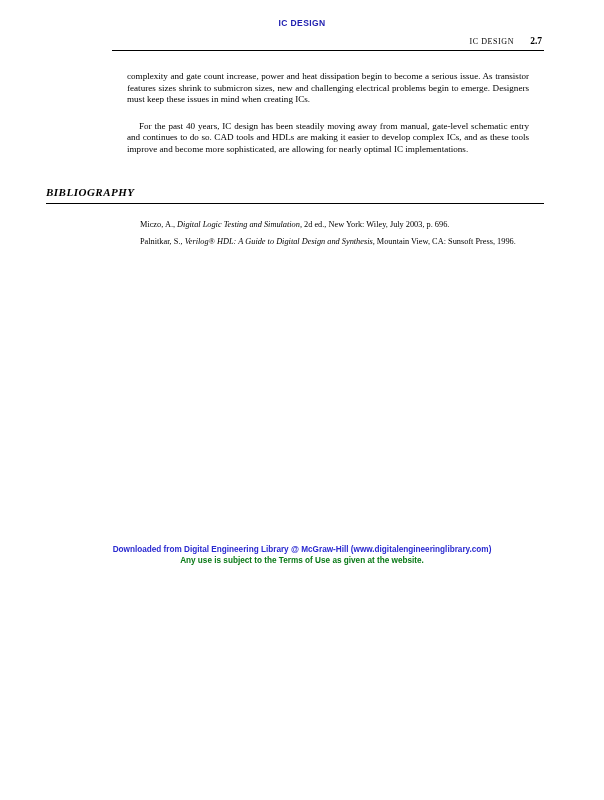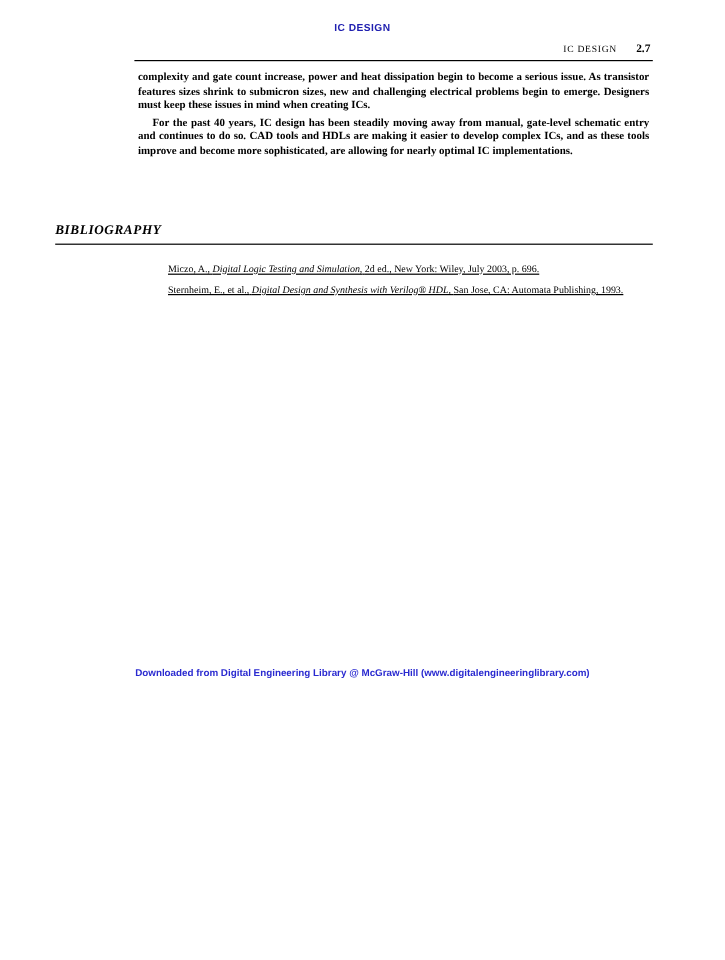--- a/index.html
+++ b/index.html
@@ -67,22 +67,21 @@
   .body-col {
     position: absolute;
     left: 112px;
     top: 56px;
     width: 432px;
     font-size: 9.1px;
     line-height: 11.6px;
     text-align: justify;
   }
   .body-col p {
-    margin: 3px;
-    font-weight: bold;
+    margin: 15px;
   }
   .body-col p.indent {
     text-indent: 12px;
   }
 
   .bib-heading {
     position: absolute;
     left: 46px;
     top: 186px;
     font-family: "Liberation Serif", serif;
@@ -99,21 +98,20 @@
     top: 220px;
     width: 404px;
     font-size: 8.3px;
     line-height: 10.4px;
   }
   .bib-entry {
     margin-bottom: 6.5px;
     text-align: justify;
     text-indent: 0;
     padding-left: 10px;
-    text-decoration: underline;
   }
   .bib-entry .hang {
     display: block;
     margin-left: -10px;
   }
   .bib-entry i {
     font-style: italic;
   }
 
   .footer {
@@ -164,24 +162,25 @@
   <div class="bib-list">
     <div class="bib-entry">
       <span class="hang">
         <span>Miczo, A.,</span>
         <i>Digital Logic Testing and Simulation,</i>
         <span>2d ed., New York: Wiley, July 2003, p. 696.</span>
       </span>
     </div>
     <div class="bib-entry">
       <span class="hang">
-        <span>Sternheim, E., et al.,</span>
-        <i>Digital Design and Synthesis with Verilog® HDL,</i>
-        <span>San Jose, CA: Automata Publishing, 1993.</span>
+        <span>Palnitkar, S.,</span>
+        <i>Verilog® HDL: A Guide to Digital Design and Synthesis,</i>
+        <span>Mountain View, CA: Sunsoft Press, 1996.</span>
       </span>
     </div>
   </div>
 
   <div class="footer">
     <div class="f1">Downloaded from Digital Engineering Library @ McGraw-Hill (www.digitalengineeringlibrary.com)</div>
+    <div class="f3">Any use is subject to the Terms of Use as given at the website.</div>
   </div>
 
 </div>
 
 </body></html>

